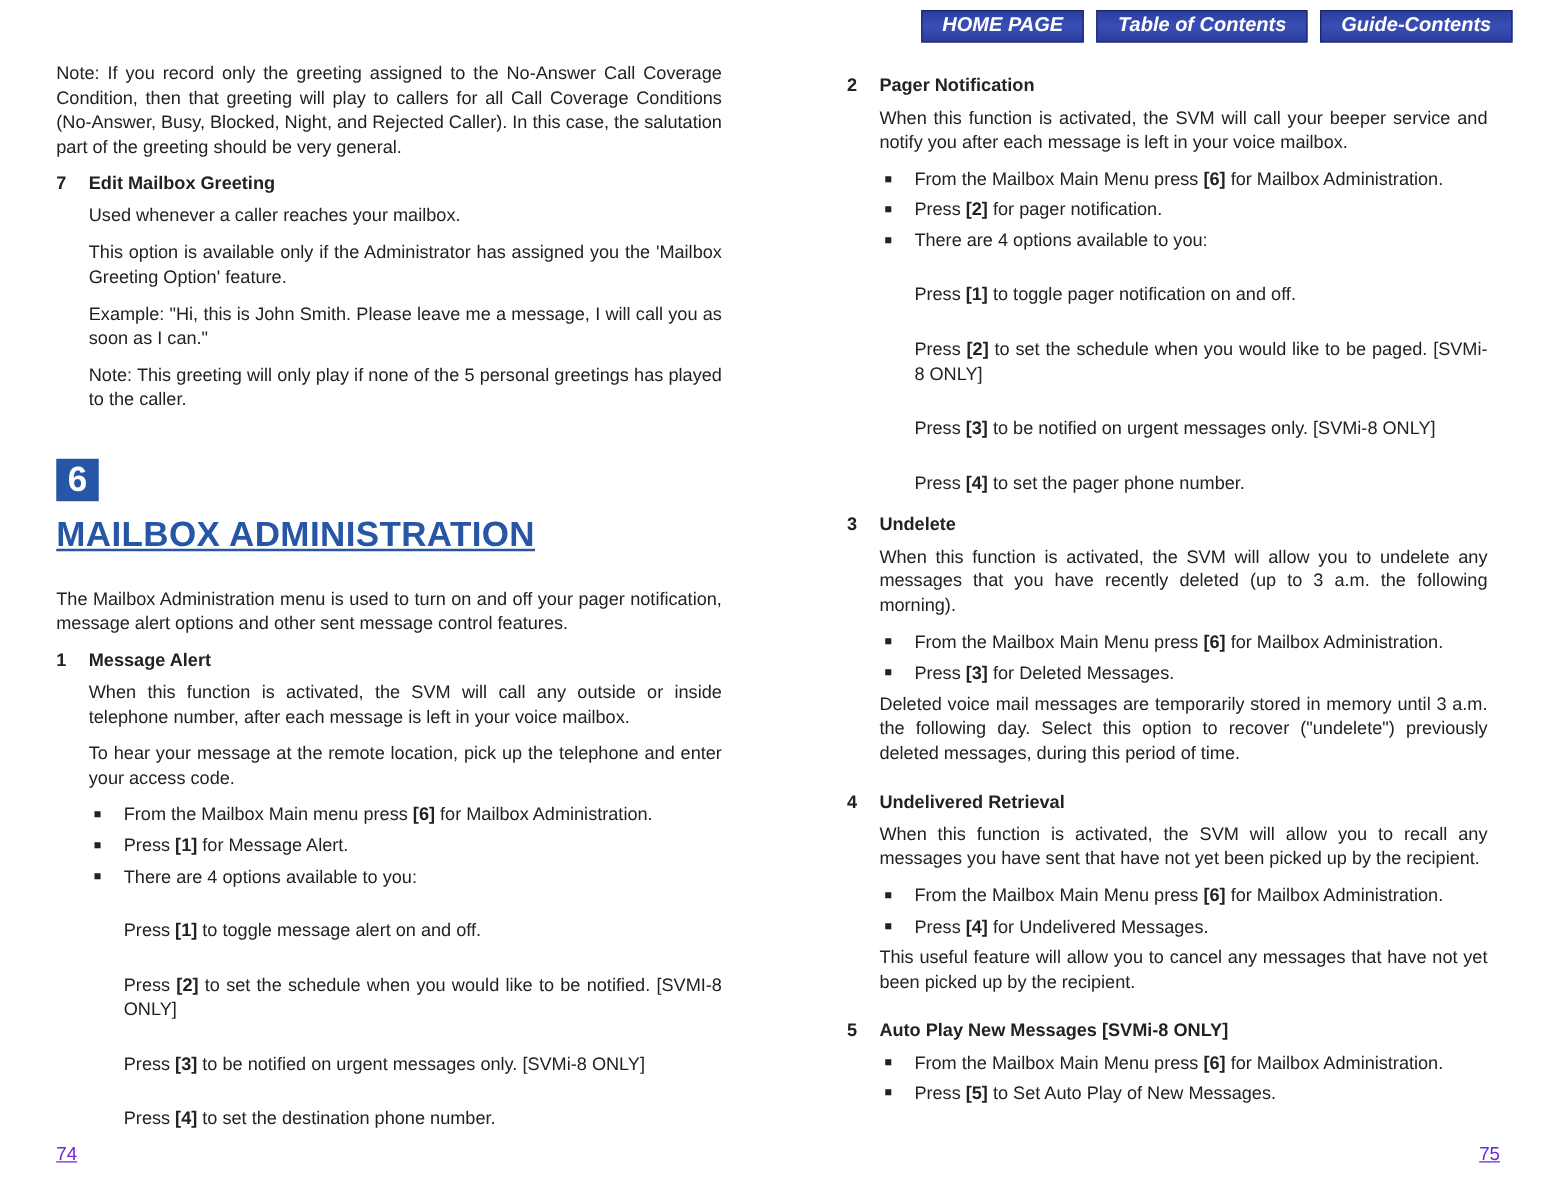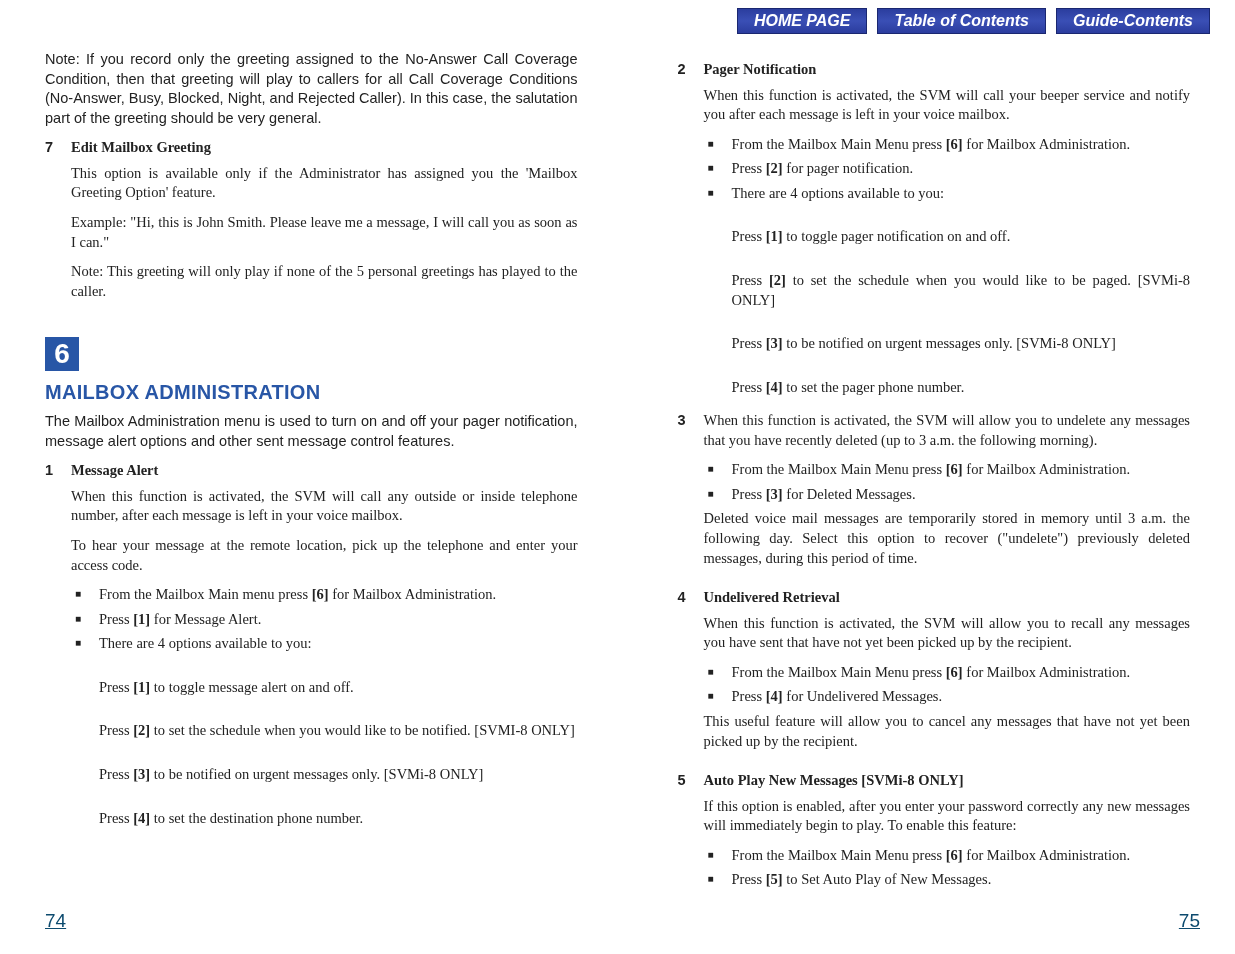--- a/index.html
+++ b/index.html
@@ -36,21 +36,21 @@
     font-style: italic;
     font-size: 16px;
     padding: 3px 16px;
     border: 1px solid #1a2770;
     white-space: nowrap;
   }
   .content { font-size: 14.5px; color: #222; line-height: 1.35; }
   .para { text-align: justify; margin-bottom: 10px; }
   .numbered-section { display: flex; margin-bottom: 6px; margin-top: 10px; }
   .num { width: 26px; flex-shrink: 0; font-weight: bold; }
-  .sec-body { flex: 1; font-family: Liberation Serif, serif; }
+  .sec-body { flex: 1; }
   .sec-title { font-weight: bold; margin-bottom: 6px; }
   .bullet-list { list-style: none; padding-left: 0; }
   .bullet-list li {
     position: relative;
     padding-left: 28px;
     margin-bottom: 5px;
     text-align: justify;
   }
   .bullet-list li::before {
     content: "■";
@@ -71,47 +71,49 @@
     display: inline-flex;
     align-items: center;
     justify-content: center;
     margin-top: 20px;
     margin-bottom: 8px;
   }
   .big-heading {
     color: #2856a6;
     font-family: Arial, sans-serif;
     font-weight: bold;
-    font-size: 20px;
-    margin-bottom: 6px;
+    font-size: 28px;
+    margin-bottom: 24px;
     letter-spacing: 0.3px;
+    text-decoration: underline;
   }
   .page-num {
     position: absolute;
     bottom: 22px;
-    font-size: 19px;
-    color: #0c4a6e;
+    font-size: 15px;
+    color: #6d28d9;
     text-decoration: underline;
   }
   .page-left .page-num { left: 45px; }
   .page-right .page-num { right: 35px; }
   b.key { font-weight: bold; }
 </style>
 </head>
 <body>
 
 <div class="page page-left">
   <div class="content">
 
     <p class="para">Note: If you record only the greeting assigned to the No-Answer Call Coverage Condition, then that greeting will play to callers for all Call Coverage Conditions (No-Answer, Busy, Blocked, Night, and Rejected Caller). In this case, the salutation part of the greeting should be very general.</p>
 
     <div class="numbered-section">
       <div class="num">7</div>
       <div class="sec-body">
         <div class="sec-title">Edit Mailbox Greeting</div>
+        <p class="para">Used whenever a caller reaches your mailbox.</p>
         <p class="para">This option is available only if the Administrator has assigned you the 'Mailbox Greeting Option' feature.</p>
         <p class="para">Example: "Hi, this is John Smith. Please leave me a message, I will call you as soon as I can."</p>
         <p class="para">Note: This greeting will only play if none of the 5 personal greetings has played to the caller.</p>
       </div>
     </div>
 
     <div class="big-number-box">6</div>
     <div class="big-heading">MAILBOX ADMINISTRATION</div>
 
     <p class="para">The Mailbox Administration menu is used to turn on and off your pager notification, message alert options and other sent message control features.</p>
@@ -161,20 +163,21 @@
         <p class="sub-press"><span>Press </span><b class="key">[1]</b><span> to toggle pager notification on and off.</span></p>
         <p class="sub-press"><span>Press </span><b class="key">[2]</b><span> to set the schedule when you would like to be paged. [SVMi-8 ONLY]</span></p>
         <p class="sub-press"><span>Press </span><b class="key">[3]</b><span> to be notified on urgent messages only. [SVMi-8 ONLY]</span></p>
         <p class="sub-press"><span>Press </span><b class="key">[4]</b><span> to set the pager phone number.</span></p>
       </div>
     </div>
 
     <div class="numbered-section">
       <div class="num">3</div>
       <div class="sec-body">
+        <div class="sec-title">Undelete</div>
         <p class="para">When this function is activated, the SVM will allow you to undelete any messages that you have recently deleted (up to 3 a.m. the following morning).</p>
         <ul class="bullet-list">
           <li><span>From the Mailbox Main Menu press </span><b class="key">[6]</b><span> for Mailbox Administration.</span></li>
           <li><span>Press </span><b class="key">[3]</b><span> for Deleted Messages.</span></li>
         </ul>
         <p class="para">Deleted voice mail messages are temporarily stored in memory until 3 a.m. the following day. Select this option to recover ("undelete") previously deleted messages, during this period of time.</p>
       </div>
     </div>
 
     <div class="numbered-section">
@@ -187,21 +190,20 @@
           <li><span>Press </span><b class="key">[4]</b><span> for Undelivered Messages.</span></li>
         </ul>
         <p class="para">This useful feature will allow you to cancel any messages that have not yet been picked up by the recipient.</p>
       </div>
     </div>
 
     <div class="numbered-section">
       <div class="num">5</div>
       <div class="sec-body">
         <div class="sec-title">Auto Play New Messages [SVMi-8 ONLY]</div>
-        <p class="para">If this option is enabled, after you enter your password correctly any new messages will immediately begin to play. To enable this feature:</p>
         <ul class="bullet-list">
           <li><span>From the Mailbox Main Menu press </span><b class="key">[6]</b><span> for Mailbox Administration.</span></li>
           <li><span>Press </span><b class="key">[5]</b><span> to Set Auto Play of New Messages.</span></li>
         </ul>
       </div>
     </div>
 
   </div>
   <div class="page-num">75</div>
 </div>

